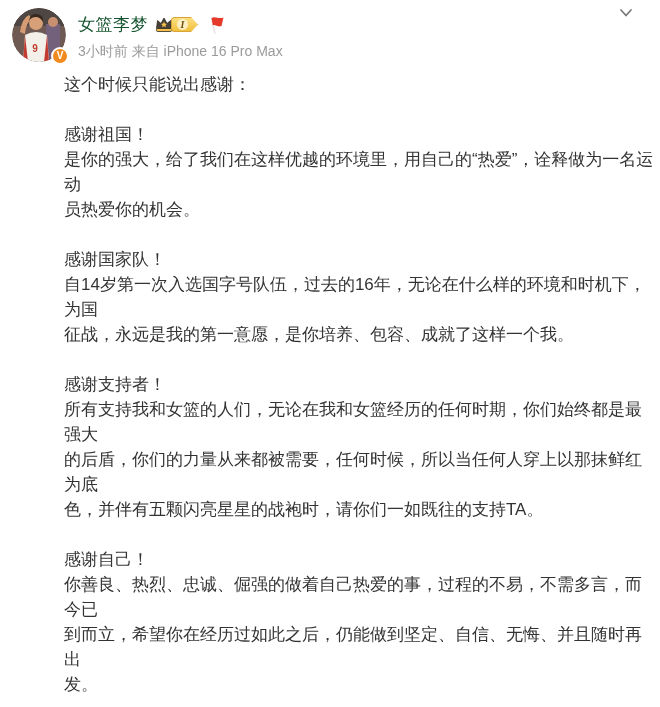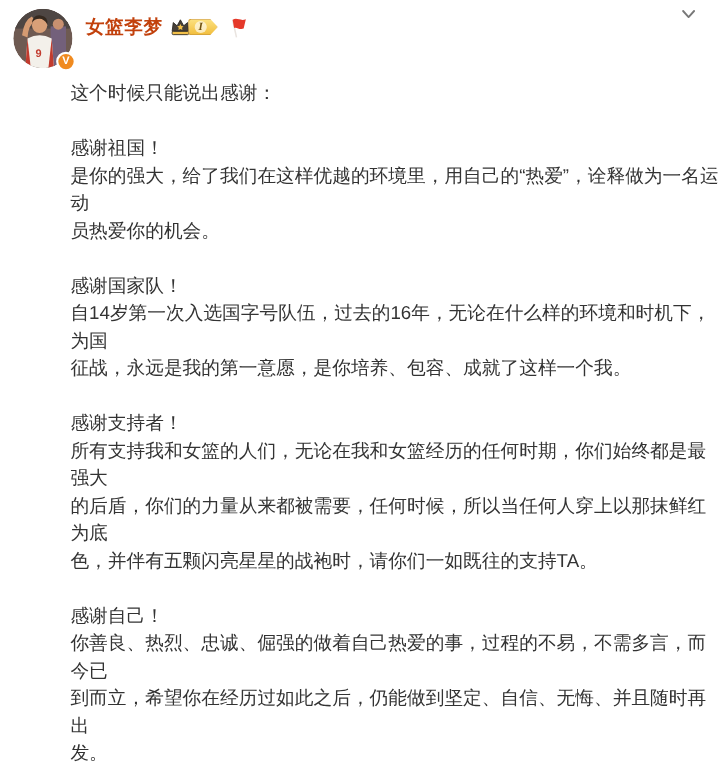--- a/index.html
+++ b/index.html
@@ -41,22 +41,22 @@
     font-weight: bold;
     display: flex;
     align-items: center;
     justify-content: center;
     line-height: 1;
   }
   .user-block { position: absolute; left: 78px; top: 13px; }
   .name-row { display: flex; align-items: center; gap: 6px; height: 23px; }
   .username {
     font-size: 17px;
-    font-weight: 700;
-    color: #c2410c;
+    font-weight: 400;
+    color: #14532d;
     letter-spacing: 0.5px;
     cursor: pointer;
   }
   .vip-badge { display: inline-flex; align-items: center; cursor: pointer; }
   .vip-pill {
     display: inline-flex;
     align-items: center;
     justify-content: center;
     width: 27px; height: 15px;
     margin-left: -3px;
@@ -153,20 +153,21 @@
               <span class="vip-level">I</span>
             </span>
         </span>
         <span class="flag-wrap">
           <svg width="18" height="20" viewBox="0 0 18 20" xmlns="http://www.w3.org/2000/svg">
             <line x1="3.5" y1="3" x2="7" y2="19" stroke="#e9e4e0" stroke-width="1.4"></line>
             <path d="M3.5,3 C7.5,0.5 10.5,4.5 15.5,2.5 L13.5,11 C9.5,12.5 7,9 4.8,10.5 Z" fill="#e5392a"></path>
           </svg>
         </span>
       </div>
+      <div class="meta">3小时前 来自 iPhone 16 Pro Max</div>
     </div>
 
     <span class="chevron">
       <svg width="18" height="18" viewBox="0 0 18 18" xmlns="http://www.w3.org/2000/svg">
         <polyline points="4,6 9,11.5 14,6" fill="none" stroke="#787878" stroke-width="1.7" stroke-linecap="round" stroke-linejoin="round"></polyline>
       </svg>
     </span>
 
   </div>
 

